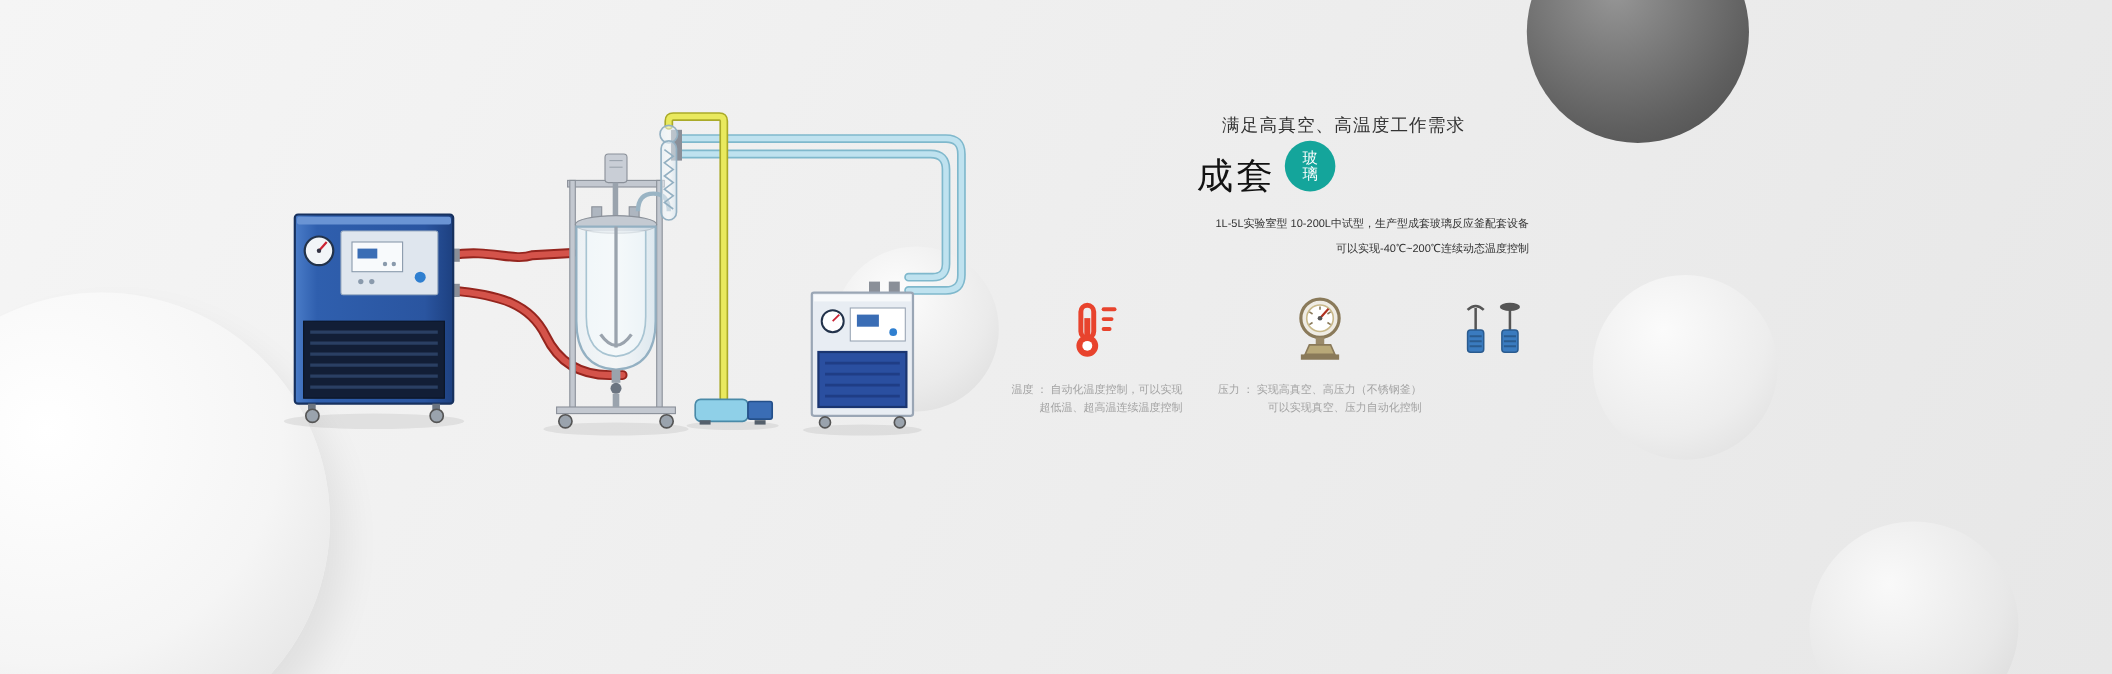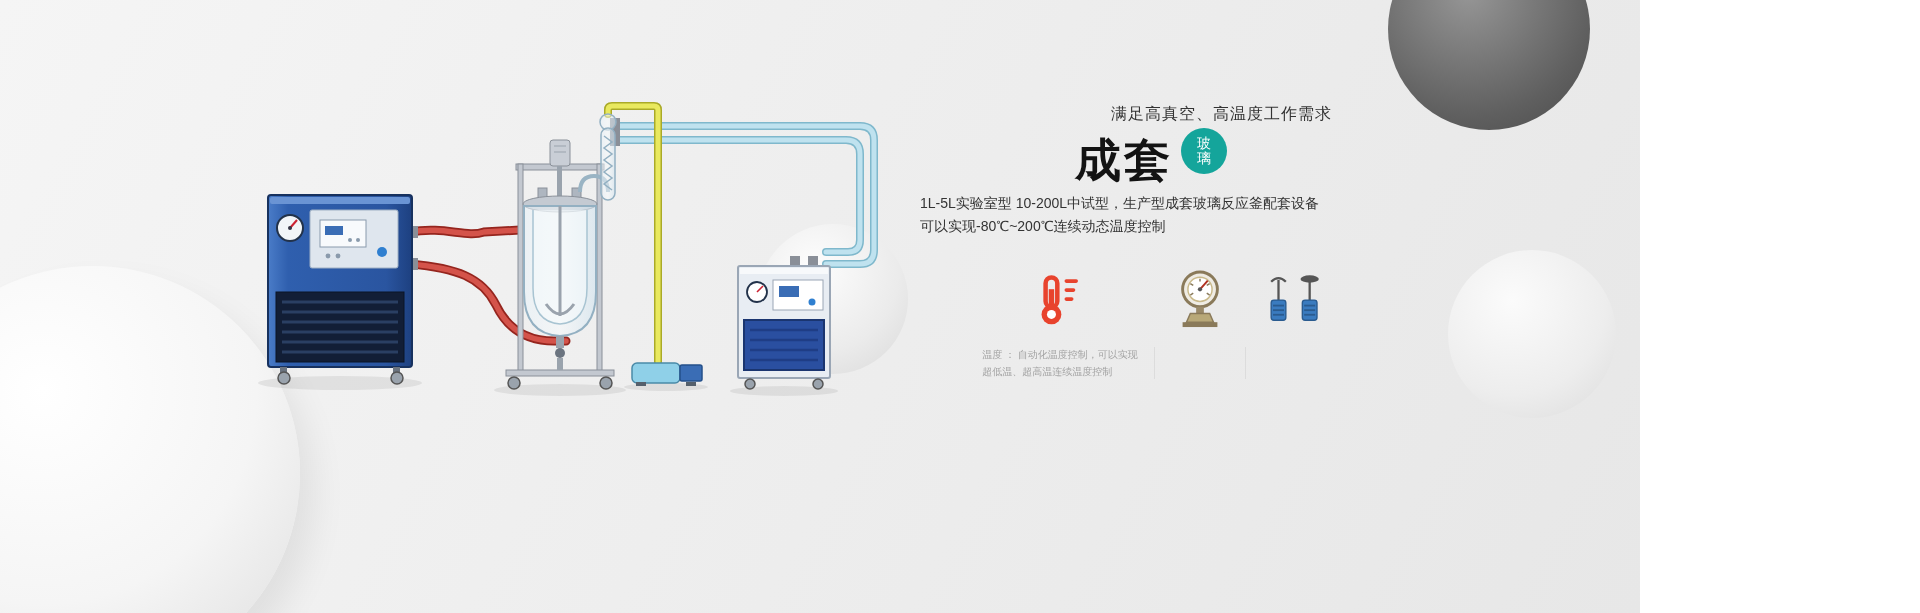--- a/index.html
+++ b/index.html
@@ -1,47 +1,47 @@
 <!DOCTYPE html>
 <html style="--accent: #14a59b;"><head>
 <meta charset="utf-8">
 <style>
   html,body{margin:0;padding:0;}
   body{width:1920px;height:613px;overflow:hidden;font-family:"Liberation Sans",sans-serif;}
-  .banner{position:relative;width:1640px;height:613px;overflow:hidden;
+  .banner{position:relative;width:1920px;height:613px;overflow:hidden;
           background:linear-gradient(118deg,#f5f5f5 0%,#efefef 40%,#e7e7e7 100%);}
   
   .sphere{position:absolute;border-radius:50%;}
   .s-bl{left:-115px;top:266px;width:415px;height:415px;
         background:radial-gradient(circle at 38% 30%,#ffffff 0%,#f5f5f5 55%,#dcdcdc 100%);
         box-shadow:14px 20px 34px rgba(0,0,0,0.07);}
   .s-c {left:758px;top:224px;width:150px;height:150px;
         background:radial-gradient(circle at 38% 30%,#fdfdfd,#ebebeb 60%,#d8d8d8);}
   .s-tr{left:1388px;top:-72px;width:202px;height:202px;
         background:radial-gradient(circle at 40% 32%,#969696,#5f5f5f 68%,#4a4a4a);}
   .s-r {left:1448px;top:250px;width:168px;height:168px;
         background:radial-gradient(circle at 38% 30%,#fbfbfb,#ededed 60%,#dbdbdb);}
   .s-br{left:1645px;top:474px;width:190px;height:190px;
         background:radial-gradient(circle at 38% 30%,#f9f9f9,#e8e8e8 60%,#d4d4d4);}
 
   .equipment{position:absolute;left:230px;top:80px;width:680px;height:330px;}
 
   .hero{position:absolute;left:920px;top:104px;width:470px;}
   .tagline{text-align:right;padding-right:58px;font-size:16px;color:#333;letter-spacing:1px;}
   .title-row{display:flex;align-items:center;justify-content:center;margin-top:9px;}
-  .t-main{font-size:46px;font-weight:bold;color:#131313;letter-spacing:3px;line-height:52px;}
+  .t-main{font-size:33px;font-weight:normal;color:#131313;letter-spacing:3px;line-height:52px;}
   .badge{width:46px;height:46px;border-radius:50%;background:var(--accent,#14a59b);color:#fff;
          display:flex;flex-direction:column;align-items:center;justify-content:center;
          font-size:14px;line-height:15px;margin:0 8px;transform:translateY(-9px);flex:0 0 auto;}
-  .desc{font-size:14px;color:#333;text-align:left;line-height:23px;white-space:nowrap;}
+  .desc{font-size:10px;color:#333;text-align:right;line-height:23px;white-space:nowrap;}
   .desc.first{margin-top:6px;}
   .features{display:flex;justify-content:center;align-items:flex-start;gap:16px;margin-top:26px;}
   .feature{display:flex;flex-direction:column;align-items:center;flex:0 0 auto;}
   .f-icon{height:66px;display:flex;align-items:flex-end;justify-content:center;}
-  .f-text{margin-top:16px;font-size:10px;color:#a3a3a3;line-height:17px;text-align:left;white-space:nowrap;}
+  .f-text{margin-top:16px;font-size:10px;color:#a3a3a3;line-height:17px;text-align:right;white-space:nowrap;}
   .f-sep{width:1px;height:32px;background:#dcdcdc;align-self:flex-end;margin-bottom:1px;}
 </style>
 </head>
 <body>
 
 <div class="banner">
 
   <div class="sphere s-bl"></div>
   <div class="sphere s-c"></div>
   <div class="sphere s-tr"></div>
@@ -200,21 +200,21 @@
 
     <div class="title-row">
       <span class="t-main">成套</span>
       <span class="badge">
         <span>玻</span>
         <span>璃</span>
       </span>
     </div>
 
     <div class="desc first">1L-5L实验室型  10-200L中试型，生产型成套玻璃反应釜配套设备</div>
-    <div class="desc">可以实现-80℃~200℃连续动态温度控制</div>
+    <div class="desc">可以实现-40℃~200℃连续动态温度控制</div>
 
     <div class="features">
 
       <div class="feature">
         <div class="f-icon">
           <svg width="54" height="60" viewBox="0 0 60 60">
             <rect x="14" y="5" width="13" height="33" rx="6.5" fill="none" stroke="#e8432d" stroke-width="5"></rect>
             <rect x="17.5" y="18" width="6" height="24" fill="#e8432d"></rect>
             <circle cx="20.5" cy="46" r="11" fill="#e8432d"></circle>
             <circle cx="20.5" cy="46" r="5" fill="#ffffff"></circle>
@@ -245,20 +245,24 @@
               <line x1="20" y1="28" x2="23" y2="26"></line>
               <line x1="40" y1="28" x2="37" y2="26"></line>
             </g>
             <line x1="30" y1="22" x2="38" y2="13" stroke="#b03020" stroke-width="2"></line>
             <circle cx="30" cy="22" r="2.2" fill="#555555"></circle>
             <rect x="26" y="40" width="8" height="7" fill="#9a8a6a"></rect>
             <path d="M20 47 L40 47 L44 56 L16 56 Z" fill="#b8a878" stroke="#8a7a5a" stroke-width="1.5"></path>
             <rect x="12" y="56" width="36" height="5" fill="#8a7a5a"></rect>
           </svg>
         </div>
+        <div class="f-text">
+          <div>压力 ： 实现高真空、高压力（不锈钢釜）</div>
+          <div>可以实现真空、压力自动化控制</div>
+        </div>
       </div>
 
       <div class="f-sep"></div>
 
       <div class="feature">
         <div class="f-icon">
           <svg width="66" height="58" viewBox="0 0 72 62">
             <g>
               <path d="M10 10 Q18 2 26 10" fill="none" stroke="#555" stroke-width="2.5"></path>
               <line x1="18" y1="8" x2="18" y2="30" stroke="#555" stroke-width="2.5"></line>

